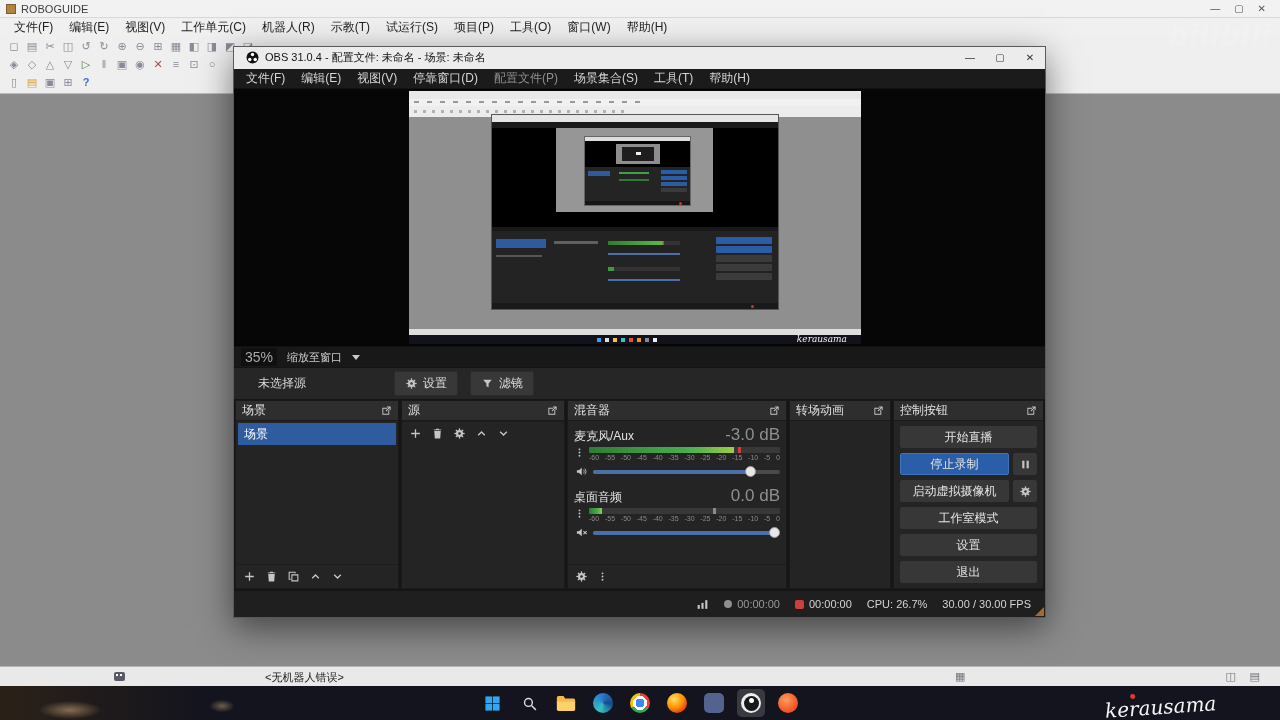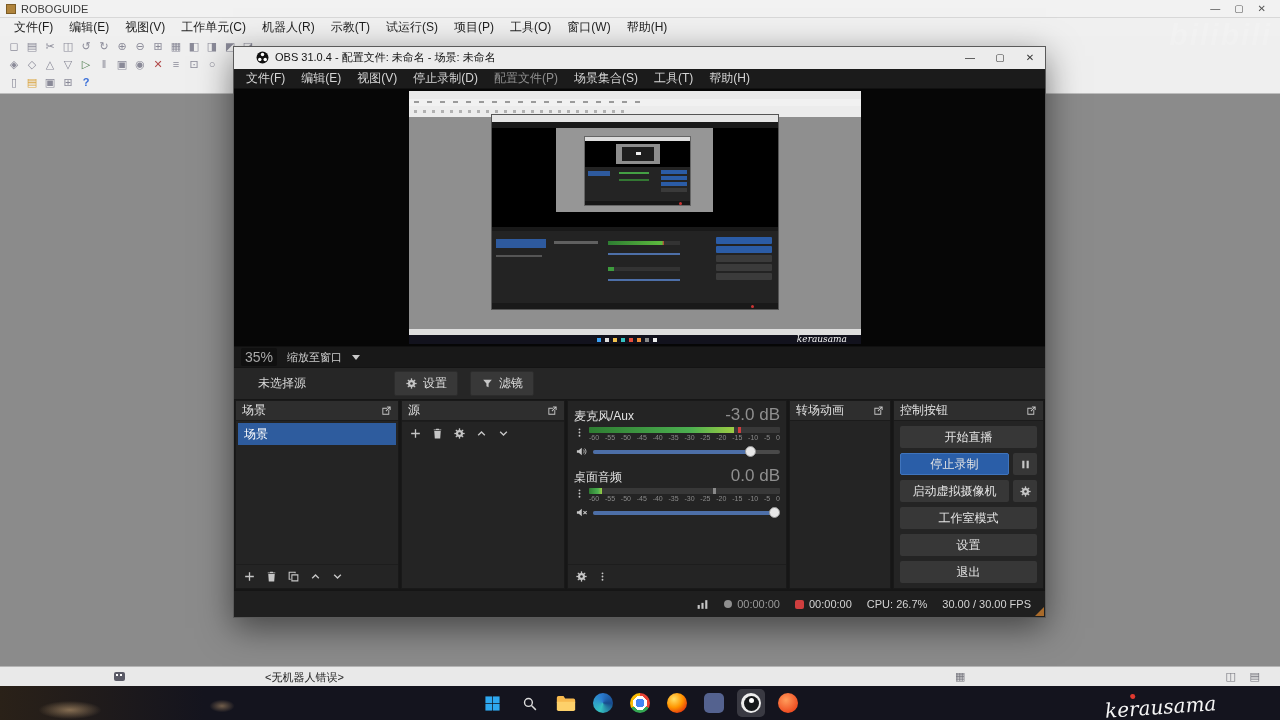--- a/index.html
+++ b/index.html
@@ -29,21 +29,21 @@
   .rg-statusbar{position:absolute;left:0;top:666px;width:1280px;height:20px;background:#e9e9e9;border-top:1px solid #b5b5b5;display:flex;align-items:center;font-size:11px;color:#222}
   .robot-ico{position:absolute;left:114px;top:5px;width:11px;height:9px;background:#5a5a66;border-radius:2px}
   .robot-ico::after{content:"";position:absolute;left:2px;top:2px;width:2px;height:2px;background:#fff;box-shadow:4px 0 #fff}
   .rg-status-msg{position:absolute;left:265px;top:3px}
   .rg-status-ico{position:absolute;top:3px;font-size:11px;color:#76767e}
   .rg-status-ico.p1{left:955px}.rg-status-ico.p2{right:44px}.rg-status-ico.p3{right:20px}
   .bili-mark{position:absolute;right:8px;top:18px;font-size:30px;font-weight:bold;font-style:italic;color:rgba(255,255,255,.14);letter-spacing:2px;pointer-events:none}
 
   
   .obs{position:absolute;left:233px;top:46px;width:813px;height:572px;background:#1f1f1f;border:1px solid #5a5a5a;box-shadow:0 10px 32px rgba(0,0,0,.5);display:flex;flex-direction:column;color:#dcdcdc;font-size:12px}
-  .obs-titlebar{height:22px;background:#ececec;display:flex;align-items:center;padding-left:22px;color:#141414}
+  .obs-titlebar{height:22px;background:#ececec;display:flex;align-items:center;padding-left:12px;color:#141414}
   .obs-title{font-size:11px;margin-left:6px}
   .obs-winbtns{margin-left:auto;display:flex;height:100%}
   .obs-winbtns span{width:30px;display:flex;align-items:center;justify-content:center;font-size:10px;color:#333}
   .obs-menubar{height:20px;background:#1b1b1b;display:flex;align-items:center;padding-left:4px;border-bottom:1px solid #111}
   .obs-menu{font-size:12px;color:#d6d6d6;padding:1px 8px}
   .obs-menu:nth-child(5){color:#8f8f8f}
   .obs-preview{height:258px;background:#060606;position:relative}
 
   
   .capture{position:absolute;left:175px;top:2px;width:452px;height:253px;background:#8f8f8f;display:flex;flex-direction:column}
@@ -342,21 +342,21 @@
       <div class="obs-winbtns">
         <span>—</span>
         <span>▢</span>
         <span>✕</span>
       </div>
     </div>
     <div class="obs-menubar">
         <span class="obs-menu">文件(F)</span>
         <span class="obs-menu">编辑(E)</span>
         <span class="obs-menu">视图(V)</span>
-        <span class="obs-menu">停止录制(D)</span>
+        <span class="obs-menu">停靠窗口(D)</span>
         <span class="obs-menu">配置文件(P)</span>
         <span class="obs-menu">场景集合(S)</span>
         <span class="obs-menu">工具(T)</span>
         <span class="obs-menu">帮助(H)</span>
       </div>
 
     <div class="obs-preview">
       <div class="capture">
         <div class="cap-strip s1"></div>
         <div class="cap-strip s2"></div>
@@ -490,20 +490,26 @@
           <svg class="ic">
               <use href="#i-up"></use>
             </svg>
           <svg class="ic">
               <use href="#i-dn"></use>
             </svg>
         </div>
       </div>
 
       <div class="dock" style="width:220px">
+        <div class="dock-h">
+          <span class="dock-title">混音器</span>
+          <svg class="ic sm dockic">
+              <use href="#i-dock"></use>
+            </svg>
+        </div>
         <div class="dock-b mx">
 
           <div class="mx-ch">
             <div class="mx-top">
               <span class="mx-name">麦克风/Aux</span>
               <span class="mx-db">-3.0 dB</span>
             </div>
             <div class="mx-mid">
               <svg class="ic sm mx-dots">
                   <use href="#i-dots"></use>

